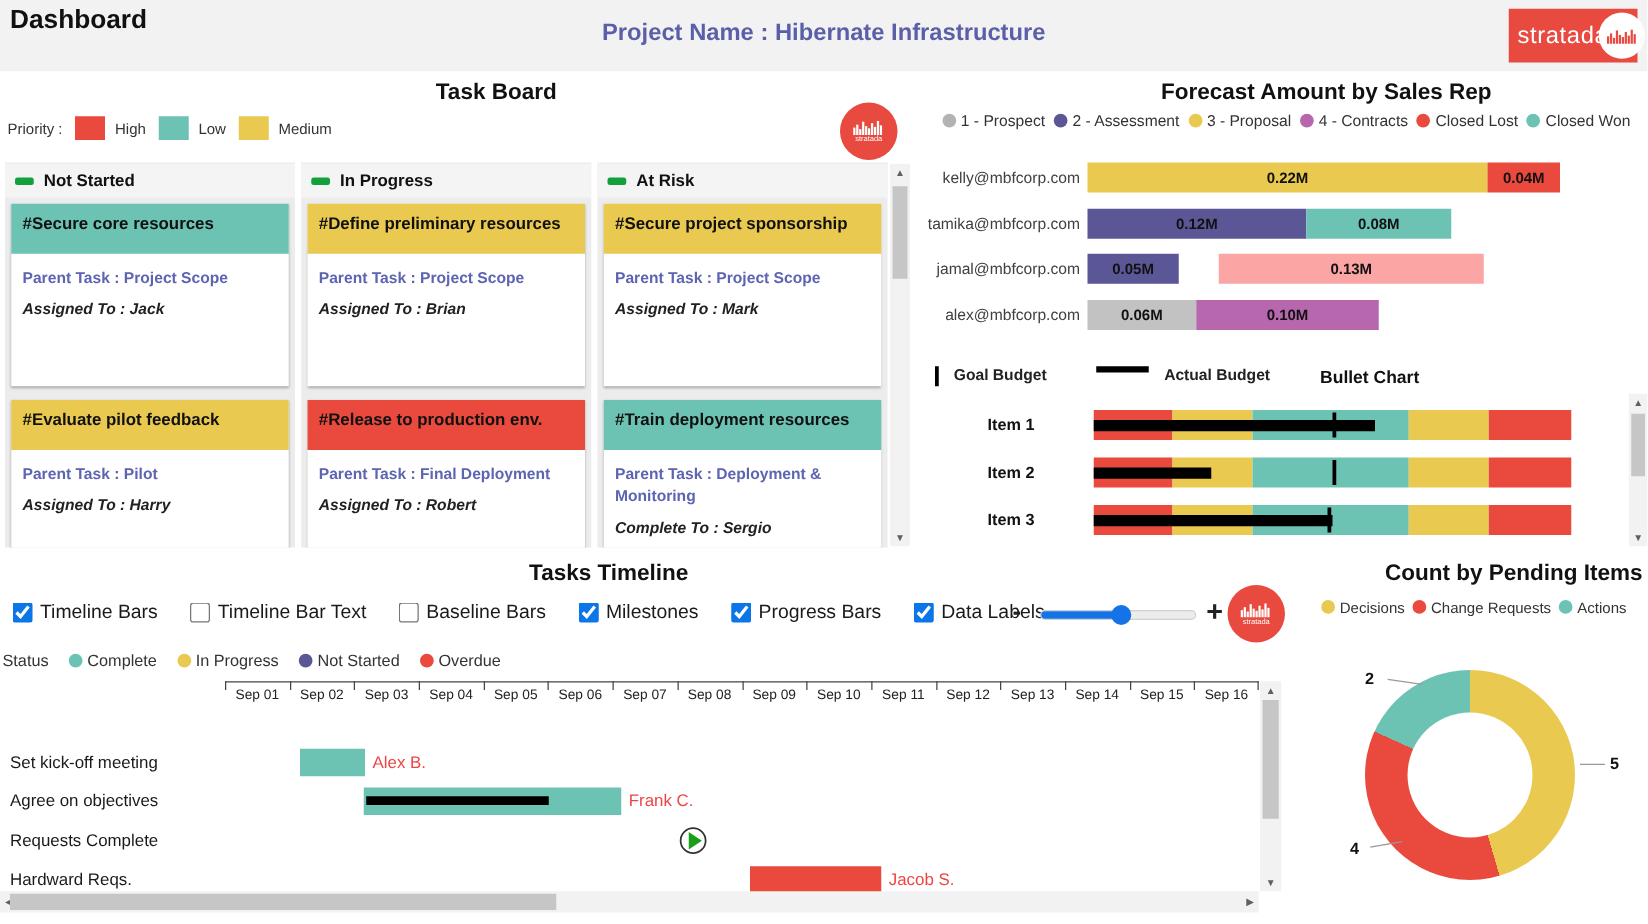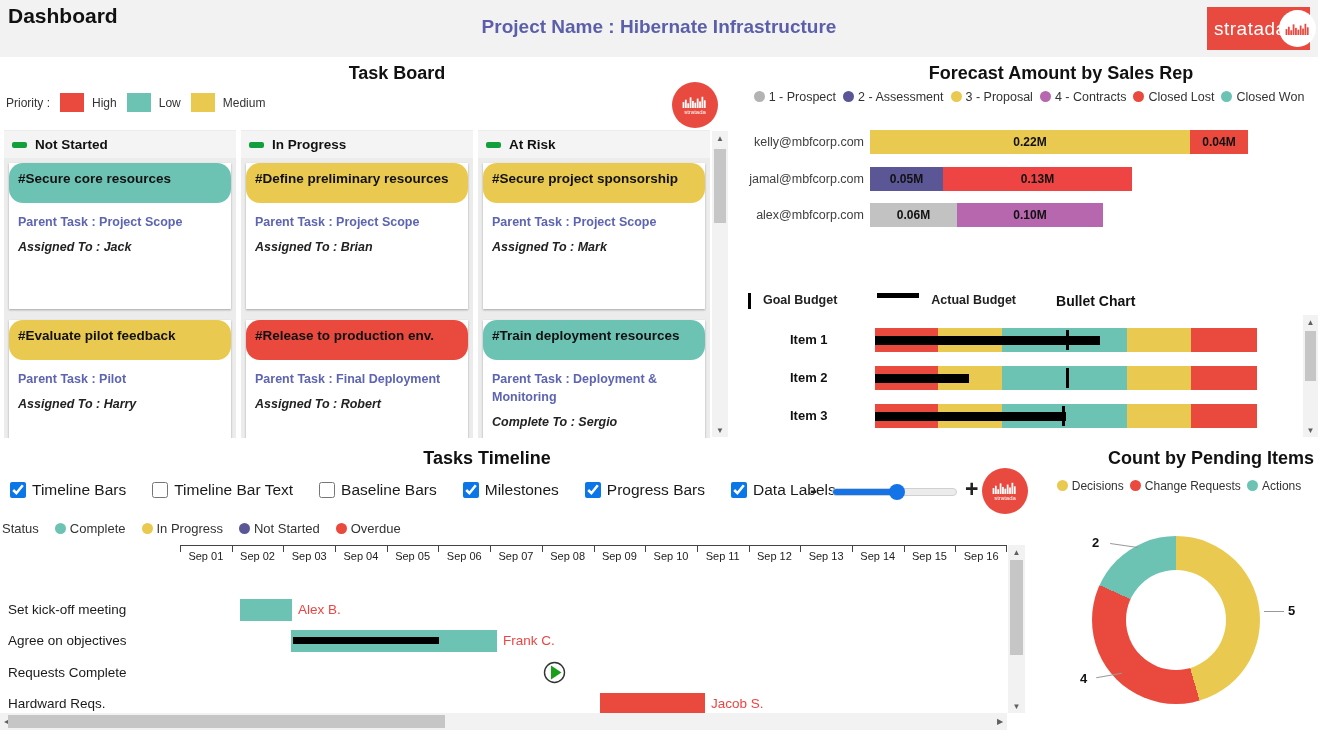--- a/index.html
+++ b/index.html
@@ -34,21 +34,21 @@
   #priority-legend { position:absolute; left:6px; top:33px; display:flex; align-items:center; font-size:12px; color:#333; }
   #priority-legend .sw { width:24px; height:19px; margin:0 8px 0 10px; }
   #tb-logo { left:672px; top:22px; }
   #kanban { position:absolute; left:0; top:70px; width:730px; height:308px; background:#fff; }
   .kcol { position:absolute; top:0; width:232px; height:308px; background:#ececec; padding:0 5px; overflow:hidden; }
   .kcol-head { height:27px; display:flex; align-items:center; background:#f4f4f4; margin:1px -5px 0 -5px; padding-left:8px; }
   .kdash { width:15px; height:6px; border-radius:2px; background:#13a03c; margin-right:8px; }
   .kcol-title { font-weight:bold; font-size:13.5px; color:#111; }
   .kcard { background:#fff; margin-top:5px; box-shadow:0 1px 2px rgba(0,0,0,.3); height:146px; }
   .kcard + .kcard { margin-top:11px; height:135px; }
-  .kcard-band { height:40px; padding:8px 9px 0 9px; font-size:13.5px; font-weight:bold; color:#111;border-radius:14px; }
+  .kcard-band { height:40px; padding:8px 9px 0 9px; font-size:13.5px; font-weight:bold; color:#111; }
   .kcard-body { padding:10px 9px 0 9px; }
   .kcard-parent { font-size:12.5px; font-weight:bold; color:#5d64b1; line-height:1.45; }
   .kcard-assigned { font-size:12.5px; font-weight:bold; font-style:italic; color:#222; margin-top:9px; }
 
   
   .sbar { position:absolute; background:#f2f2f2; }
   .sbar .sb-arrow { position:absolute; width:100%; height:14px; display:flex; align-items:center;
     justify-content:center; font-size:8px; color:#606060; }
   .sbar .sb-thumb { position:absolute; left:2px; right:2px; background:#c6c6c6; }
   .hsbar .sb-arrow { width:14px; height:100%; }
@@ -255,24 +255,31 @@
       </div>
     <div id="forecast-rows">
         <div class="frow">
           <span class="flabel">kelly@mbfcorp.com</span>
           <div class="fbars">
             <div class="fseg" style="width: 320px; background: rgb(233, 201, 79);">0.22M</div>
             <div class="fseg" style="width: 58px; background: rgb(234, 74, 61);">0.04M</div>
           </div>
         </div>
         <div class="frow">
+          <span class="flabel">tamika@mbfcorp.com</span>
+          <div class="fbars">
+            <div class="fseg" style="width: 175px; background: rgb(91, 87, 150);">0.12M</div>
+            <div class="fseg" style="width: 116px; background: rgb(108, 195, 180);">0.08M</div>
+          </div>
+        </div>
+        <div class="frow">
           <span class="flabel">jamal@mbfcorp.com</span>
           <div class="fbars">
             <div class="fseg" style="width: 73px; background: rgb(91, 87, 150);">0.05M</div>
-            <div class="fseg" style="width: 189px; background: #ef4444;">0.13M</div>
+            <div class="fseg" style="width: 212px; background: #fca5a5; margin-left: 32px;">0.13M</div>
           </div>
         </div>
         <div class="frow">
           <span class="flabel">alex@mbfcorp.com</span>
           <div class="fbars">
             <div class="fseg" style="width: 87px; background: rgb(194, 194, 194);">0.06M</div>
             <div class="fseg" style="width: 146px; background: rgb(183, 103, 174);">0.10M</div>
           </div>
         </div>
       </div>

